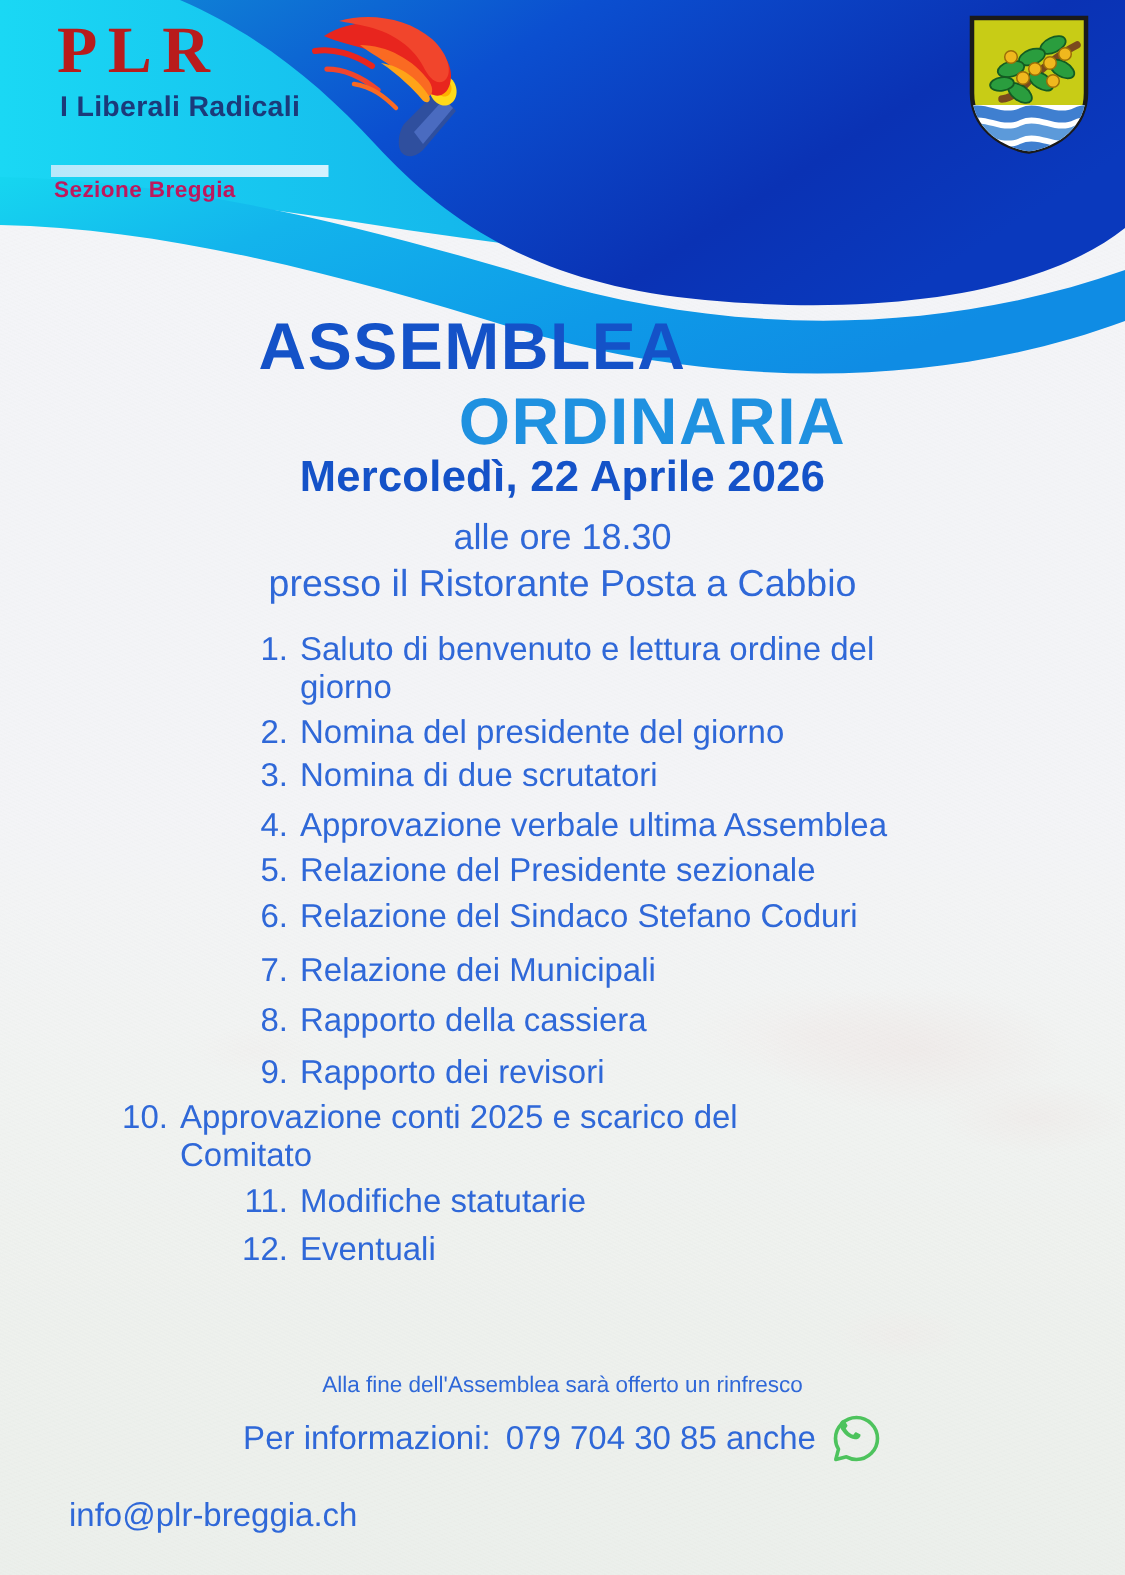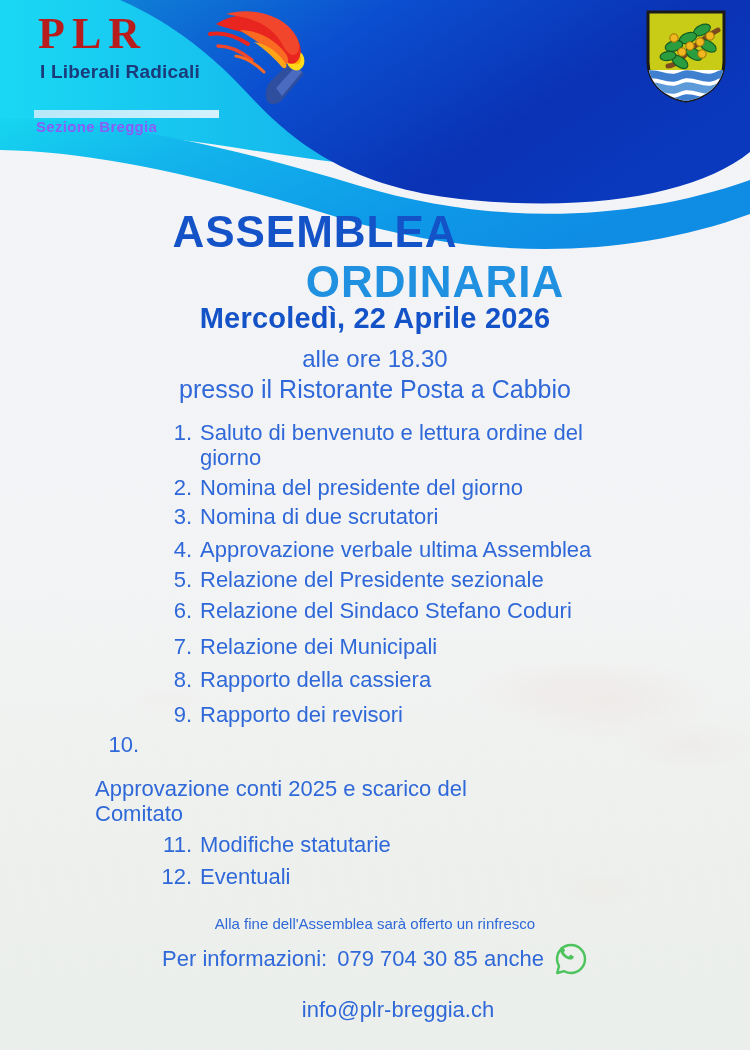--- a/index.html
+++ b/index.html
@@ -105,21 +105,21 @@
     height: 8px;
     background: linear-gradient(to right, #bfe9fb, #def4ff);
     opacity: 0.95;
   }
   .sezione-text {
     position: absolute;
     top: 118px;
     left: 36px;
     font-size: 15px;
     font-weight: bold;
-    color: #8b5cf6;
+    color: #be185d;
     letter-spacing: 0.3px;
   }
 
   
   .crest {
     position: absolute;
     top: 8px;
     right: 22px;
     width: 84px;
     height: 96px;
@@ -222,21 +222,21 @@
     text-align: center;
     font-size: 15px;
     color: #2f68d8;
     margin-top: 20px;
   }
   .info-block {
     position: absolute;
     top: 942px;
     left: 0;
     width: 750px;
-    text-align: center;
+    text-align: left;
     font-size: 22px;
     color: #2f68d8;
   }
   .info-row1 {
     display: flex;
     justify-content: center;
     align-items: center;
     gap: 10px;
   }
   .info-row2 {
@@ -388,21 +388,21 @@
           <span class="agenda-text">Relazione dei Municipali</span>
         </div>
         <div class="agenda-row" style="margin-top: 8px; padding-left: 148px;">
           <span class="agenda-num">8.</span>
           <span class="agenda-text">Rapporto della cassiera</span>
         </div>
         <div class="agenda-row" style="margin-top: 10px; padding-left: 148px;">
           <span class="agenda-num">9.</span>
           <span class="agenda-text">Rapporto dei revisori</span>
         </div>
-        <div class="agenda-row" style="margin-top: 6px; padding-left: 95px; flex-direction: column;">
+        <div class="agenda-row" style="margin-top: 6px; padding-left: 68px;">
           <span class="agenda-num">10.</span>
           <span class="agenda-text">Approvazione conti 2025 e scarico del Comitato</span>
         </div>
         <div class="agenda-row" style="margin-top: 6px; padding-left: 148px;">
           <span class="agenda-num">11.</span>
           <span class="agenda-text">Modifiche statutarie</span>
         </div>
         <div class="agenda-row" style="margin-top: 8px; padding-left: 148px;">
           <span class="agenda-num">12.</span>
           <span class="agenda-text">Eventuali</span>

